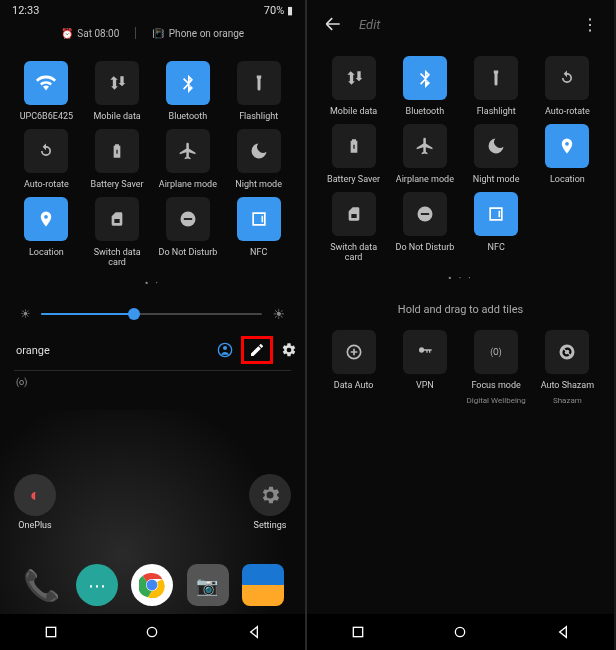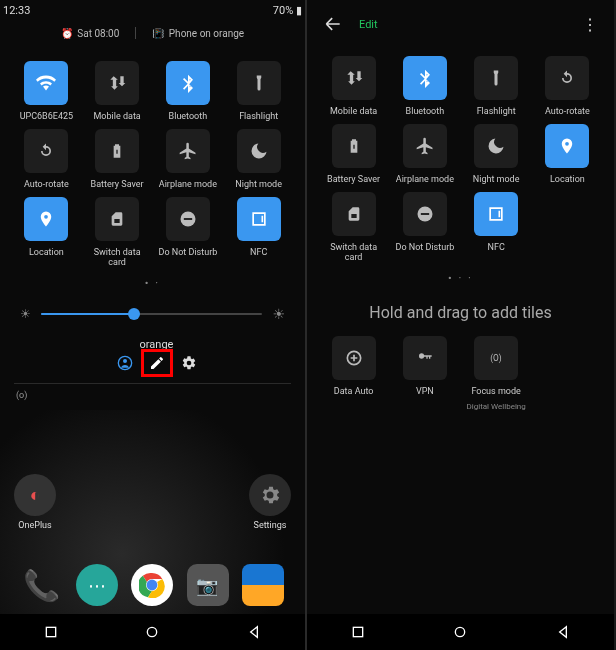--- a/index.html
+++ b/index.html
@@ -15,21 +15,21 @@
     width: 307px;
     height: 650px;
     background: #0a0a0a;
     position: relative;
     color: #fff;
   }
   .screen.left { border-right: 2px solid #2a2a2a; }
   .status-bar {
     display: flex;
     justify-content: space-between;
-    padding: 4px 3px;
+    padding: 4px 12px;
     font-size: 11px;
     color: #ddd;
   }
   .alarm-row {
     display: flex;
     justify-content: center;
     gap: 16px;
     font-size: 10px;
     color: #bbb;
     padding: 6px 0 10px;
@@ -58,21 +58,21 @@
     display: flex; align-items: center; gap: 10px;
     padding: 6px 20px 10px;
   }
   .slider {
     flex: 1; height: 2px; background: #444; position: relative; border-radius: 2px;
   }
   .slider-fill { position:absolute; left:0; top:0; height:100%; width:42%; background:#3a97f0; border-radius:2px;}
   .slider-thumb { position:absolute; left:42%; top:50%; transform:translate(-50%,-50%); width:12px; height:12px; background:#3a97f0; border-radius:50%;}
   .bottom-row {
     display:flex; align-items:center; justify-content:space-between;
-    padding: 6px 8px 6px 16px; font-size:11px; color:#ddd;flex-direction:column;
+    padding: 6px 8px 6px 16px; font-size:11px; color:#ddd;
   }
   .bottom-icons { display:flex; align-items:center; gap:10px; }
   .hl-red { outline: 3px solid #f00; outline-offset: -1px; padding: 6px; }
   .edit-btn-wrap { padding: 4px 6px; }
   .divider { height:1px; background:#2a2a2a; margin: 2px 14px; }
   .tiny { font-size:9px; color:#999; padding:4px 16px 0; }
   .home-bg {
     position:absolute; left:0; right:0; bottom:0; top:410px;
     background: radial-gradient(circle at 40% 60%, #2a2a2a 0%, #0a0a0a 70%);
   }
@@ -89,22 +89,22 @@
     position:absolute; bottom:0; left:0; right:0; height:36px;
     display:flex; justify-content:space-around; align-items:center;
     background:#000;
   }
   .nav-btn { width:16px; height:16px; }
   .edit-header {
     display:flex; align-items:center; justify-content:space-between;
     padding: 14px 16px 10px;
   }
   .edit-header-left { display:flex; align-items:center; gap:16px; }
-  .edit-title { font-size:11px; color:#22c55e; }
-  .instruction { text-align:center; font-size:16px; color:#aaa; padding: 8px 0 10px; }
+  .edit-title { font-size:13px; color:#737373;font-style:italic; }
+  .instruction { text-align:center; font-size:11px; color:#aaa; padding: 8px 0 10px; }
   .sub-label { font-size:8px; color:#888; text-align:left; }
   svg { display:block; }
 </style>
 </head>
 <body>
 
 <div class="screen left">
   <div class="status-bar">
     <span>12:33</span>
     <span><span>70%</span>&nbsp;▮</span>
@@ -437,20 +437,30 @@
       </div>
       <div class="tile">
         <div class="tile-box">
           <svg width="20" height="20" viewBox="0 0 24 24">
             <text x="12" y="16" text-anchor="middle" fill="currentColor" font-size="10">(O)</text>
           </svg>
         </div>
         <span class="tile-label">Focus mode</span>
         <span class="sub-label">Digital Wellbeing</span>
       </div>
+      <div class="tile">
+        <div class="tile-box">
+          <svg width="20" height="20" viewBox="0 0 24 24">
+            <circle cx="12" cy="12" r="9" fill="currentColor"></circle>
+            <path fill="#0a0a0a" d="M9 8c2-2 5-2 7 0s2 5 0 7l-2-2c1-1 1-2 0-3s-2-1-3 0l-2-2zm6 8c-2 2-5 2-7 0s-2-5 0-7l2 2c-1 1-1 2 0 3s2 1 3 0l2 2z"></path>
+          </svg>
+        </div>
+        <span class="tile-label">Auto Shazam</span>
+        <span class="sub-label">Shazam</span>
+      </div>
     </div>
 
   <div class="nav-bar">
     <div>
         <svg class="nav-btn" viewBox="0 0 24 24">
           <rect x="5" y="5" width="14" height="14" fill="none" stroke="#fff" stroke-width="2"></rect>
         </svg>
       </div>
     <div>
         <svg class="nav-btn" viewBox="0 0 24 24">

